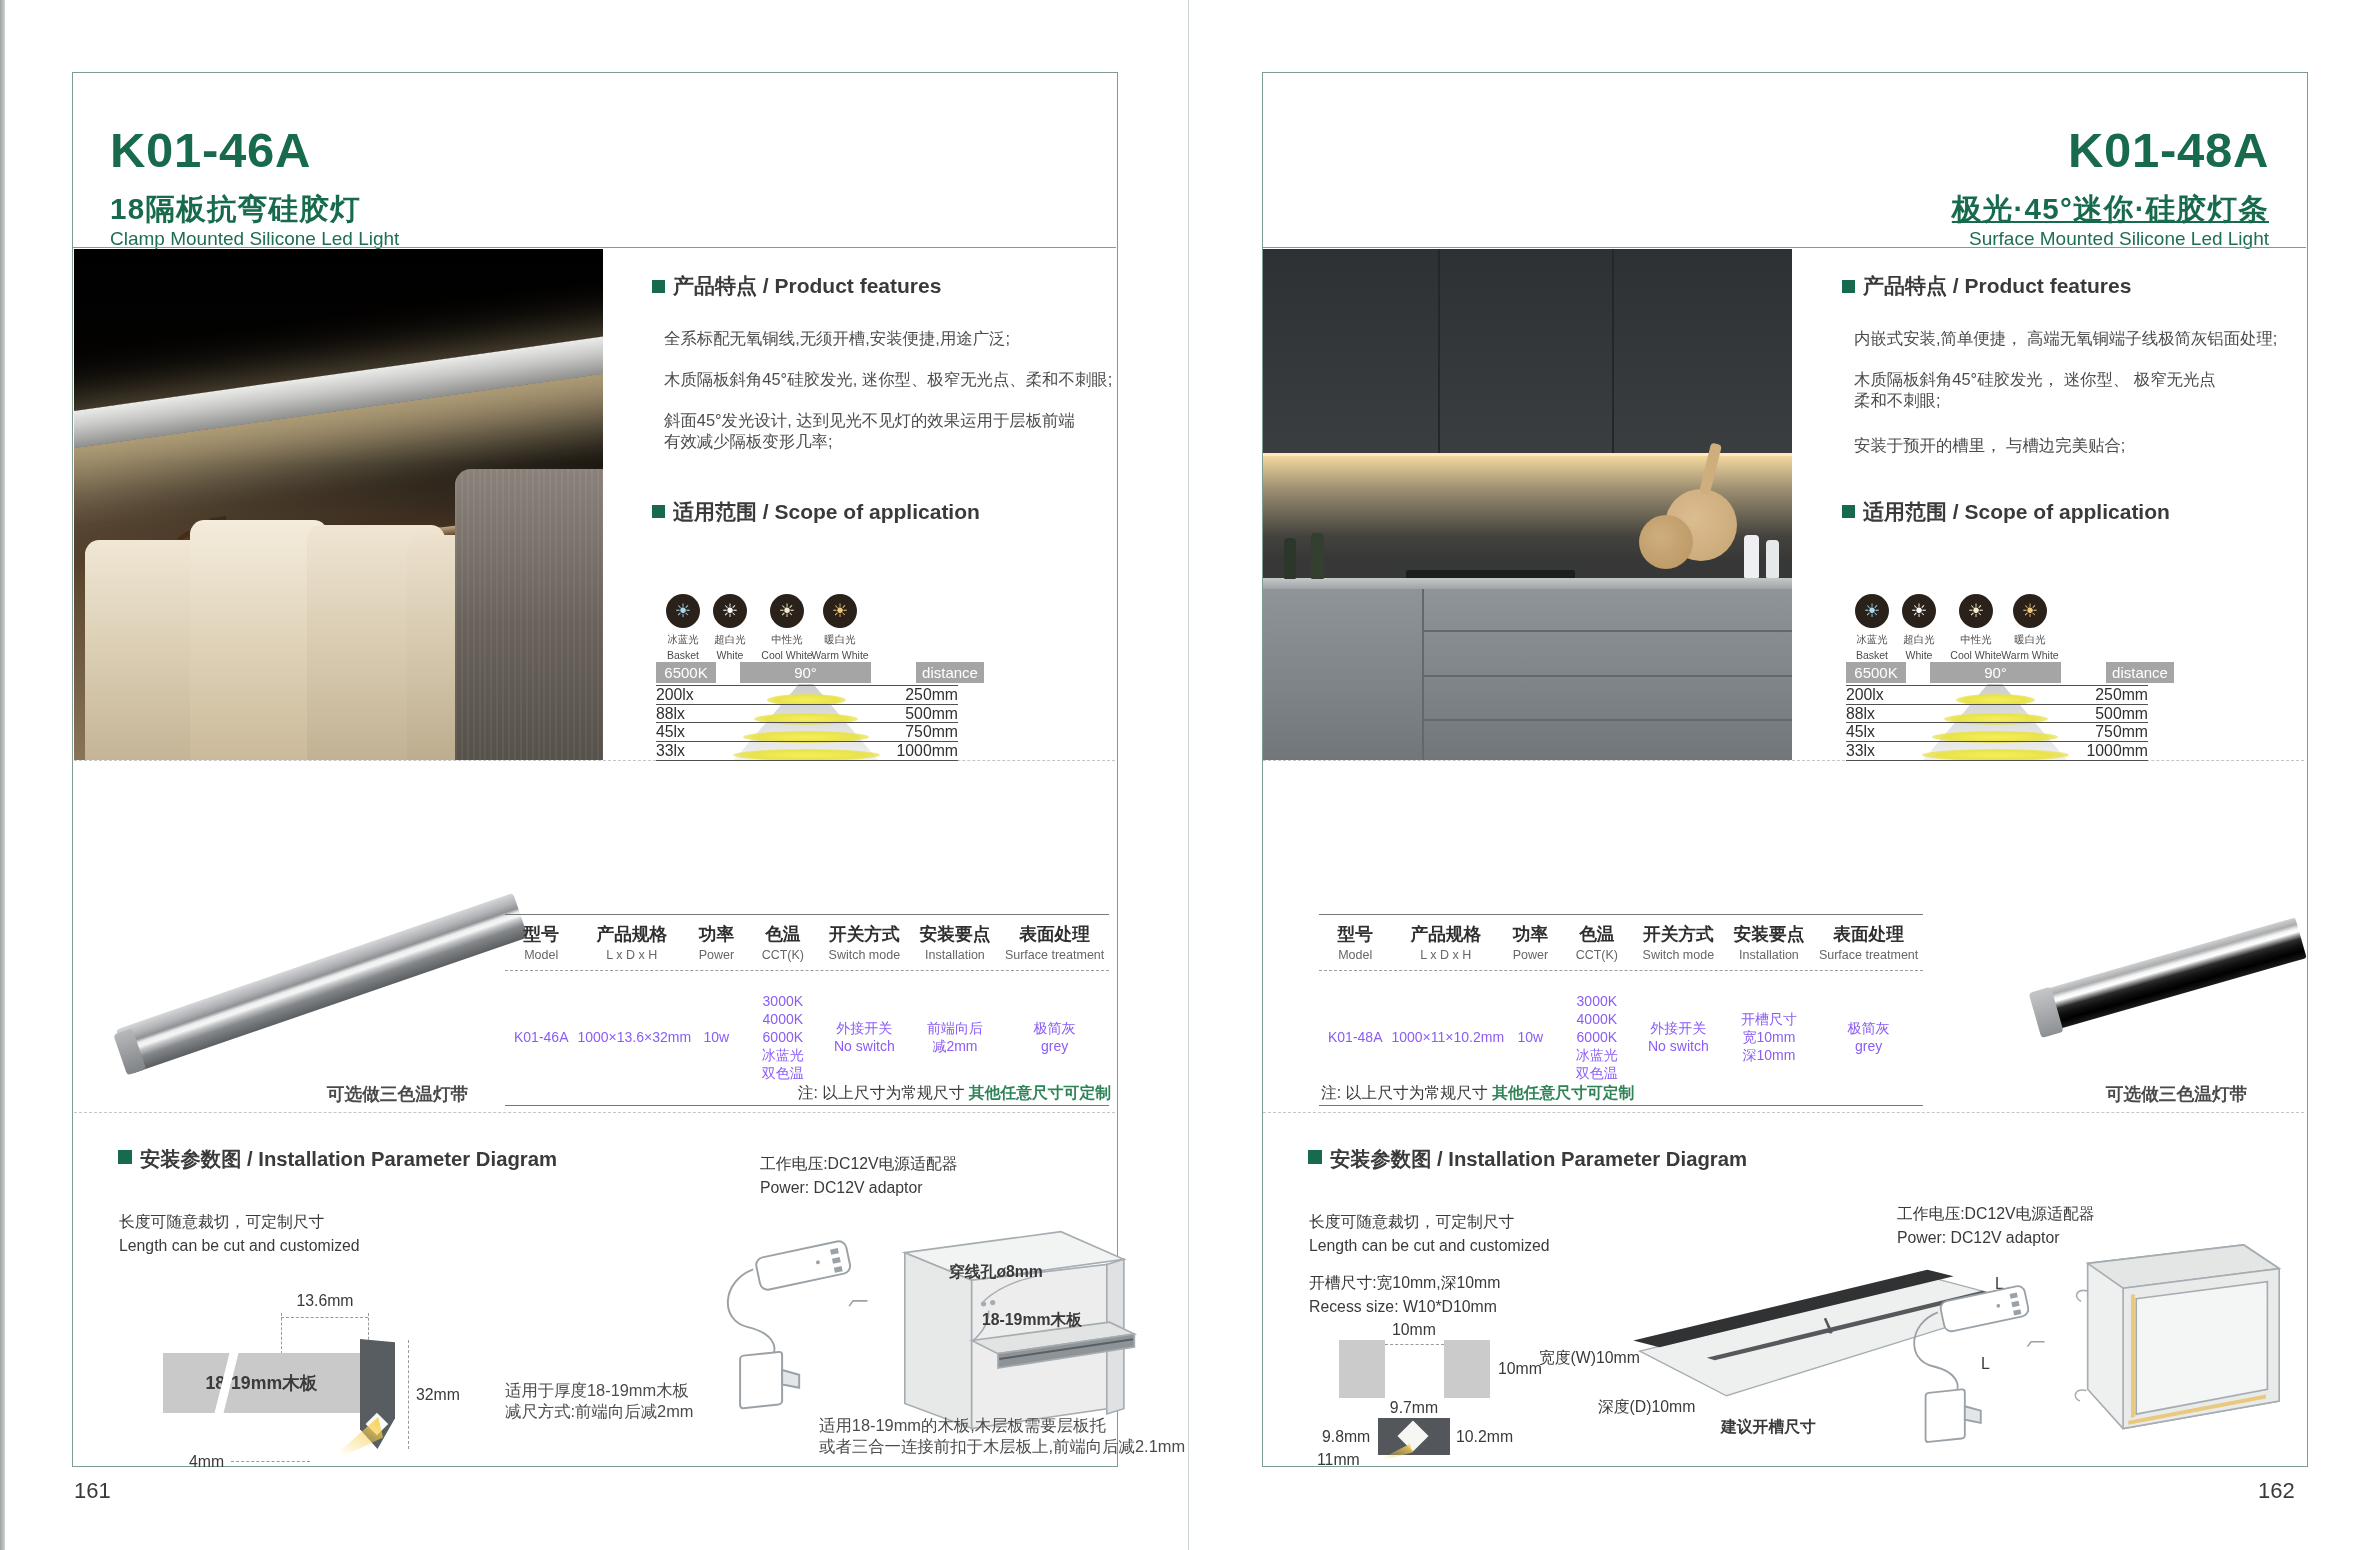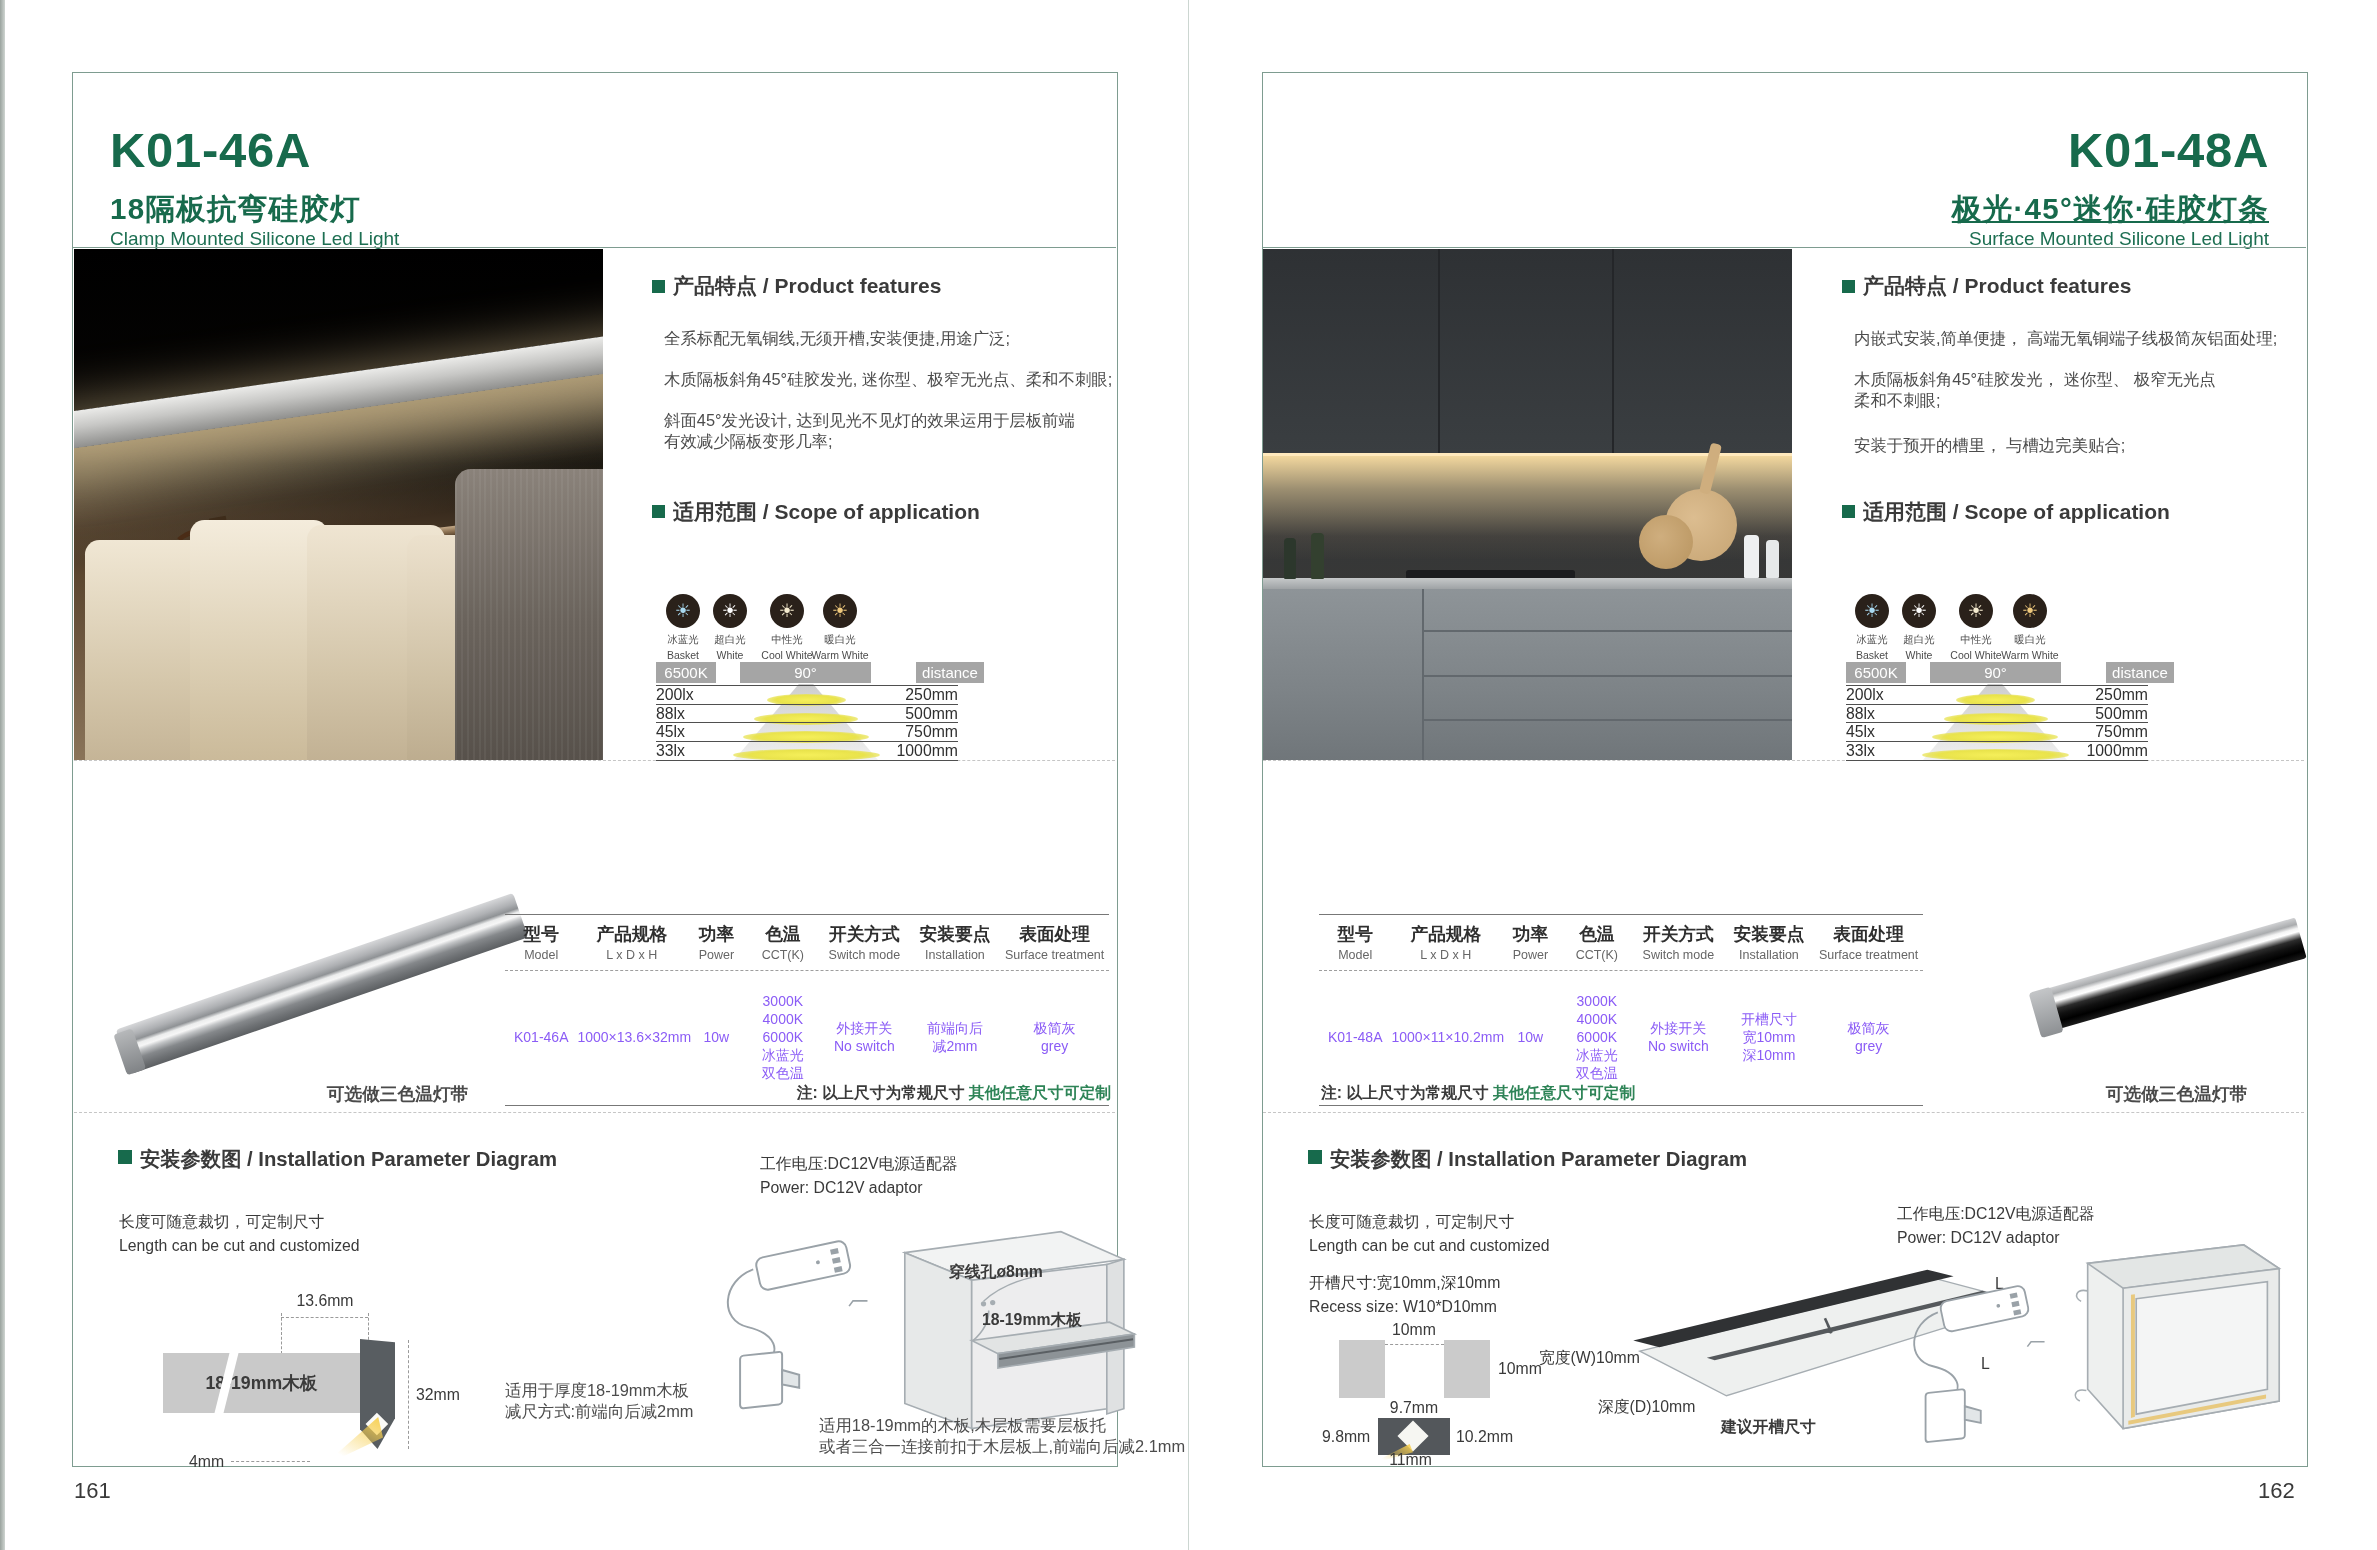--- a/index.html
+++ b/index.html
@@ -43,21 +43,21 @@
   
   .spec-table{position:absolute;width:604px;border-top:1.3px solid #777;}
   .st-head{display:flex;padding:6.6px 0 7.9px;border-bottom:1.3px dashed #9e9e9e;}
   .st-body{display:flex;align-items:center;min-height:121px;border-bottom:1.3px solid #777;padding:6.6px 0;}
   .st-col{text-align:center;}
   .w1{width:12%;} .w2{width:18%;} .w3{width:10%;} .w4{width:12%;} .w5{width:15%;} .w6{width:15%;} .w7{width:18%;}
   .h-cn{font-size:17.7px;font-weight:700;color:#2f2f2f;}
   .h-en{font-size:12.5px;color:#666;margin-top:2.6px;}
   .v{font-size:14px;color:#8b5cf6;line-height:1.28;}
   .note{font-size:15.8px;}
-  .note b{color:#3a3a3a;font-weight:700;}
+  .note b{color:#3a3a3a;font-weight:400;}
   .note span.hl{color:#2e8457;font-weight:700;}
   .caption{font-size:17.7px;font-weight:700;color:#4a4a4a;text-align:center;}
   
   .bar-l{position:absolute;left:112px;top:960px;width:420px;height:47px;border-radius:3.9px;
     transform:rotate(-19deg);
     background:linear-gradient(180deg,#d6d7d9 0%,#aeb0b3 22%,#8f9295 34%,#eceded 42%,#f6f6f6 50%,#c2c4c6 58%,#85888b 72%,#6f7275 86%,#5c5f62 100%);}
   .bar-l::before{content:"";position:absolute;left:-3.9px;top:3.9px;width:19.7px;height:43px;border-radius:3.9px;
     background:linear-gradient(180deg,#b6b8ba,#808386);} 
   .bar-r{position:absolute;left:2043px;top:953px;width:263px;height:42px;border-radius:2.6px;
     transform:rotate(-16deg);
@@ -504,21 +504,21 @@
   <div class="channel-block" style="left:1444px;top:1340px;width:46px;height:58px;"></div>
   <div class="hdash" style="left:1385px;top:1344px;width:59px;"></div>
   <div class="abs dim" style="left:1498px;top:1360px;">10mm</div>
   <div class="abs dim" style="left:1378px;top:1399px;width:72px;text-align:center;">9.7mm</div>
   <div class="xprofile" style="left:1378px;top:1418px;width:72px;height:37px;">
     <i class="lens"></i>
   </div>
   <div class="abs dim" style="left:1322px;top:1428px;">9.8mm</div>
   <div class="abs dim" style="left:1456px;top:1428px;">10.2mm</div>
   <div class="glow" style="left:1371px;top:1444px;width:42px;height:19.7px;"></div>
-  <div class="abs dim" style="left:1384px;top:1451px;width:53px;text-align:center;">11mm</div>
+  <div class="abs dim" style="left:1317px;top:1451px;width:53px;text-align:left;">11mm</div>
 
   <svg class="lineart" style="left:1628px;top:1267px;" width="407" height="138" viewBox="0 0 620 210">
     <g stroke="#a6adb2" stroke-width="2">
       <polygon points="18,128 470,18 606,54 150,196" fill="#eef0ef"></polygon>
       <polygon points="8,112 456,4 496,14 48,122" fill="#303234" stroke="none"></polygon>
       <polygon points="120,138 540,36 552,40 132,142" fill="#55595c" stroke="none"></polygon>
       <path d="M300 78 l10 22" stroke="#55595c" stroke-width="4"></path>
       <path d="M310 100 l-6 -12 m6 12 l-12 -4" stroke="#55595c" stroke-width="3" fill="none"></path>
     </g>
   </svg>

